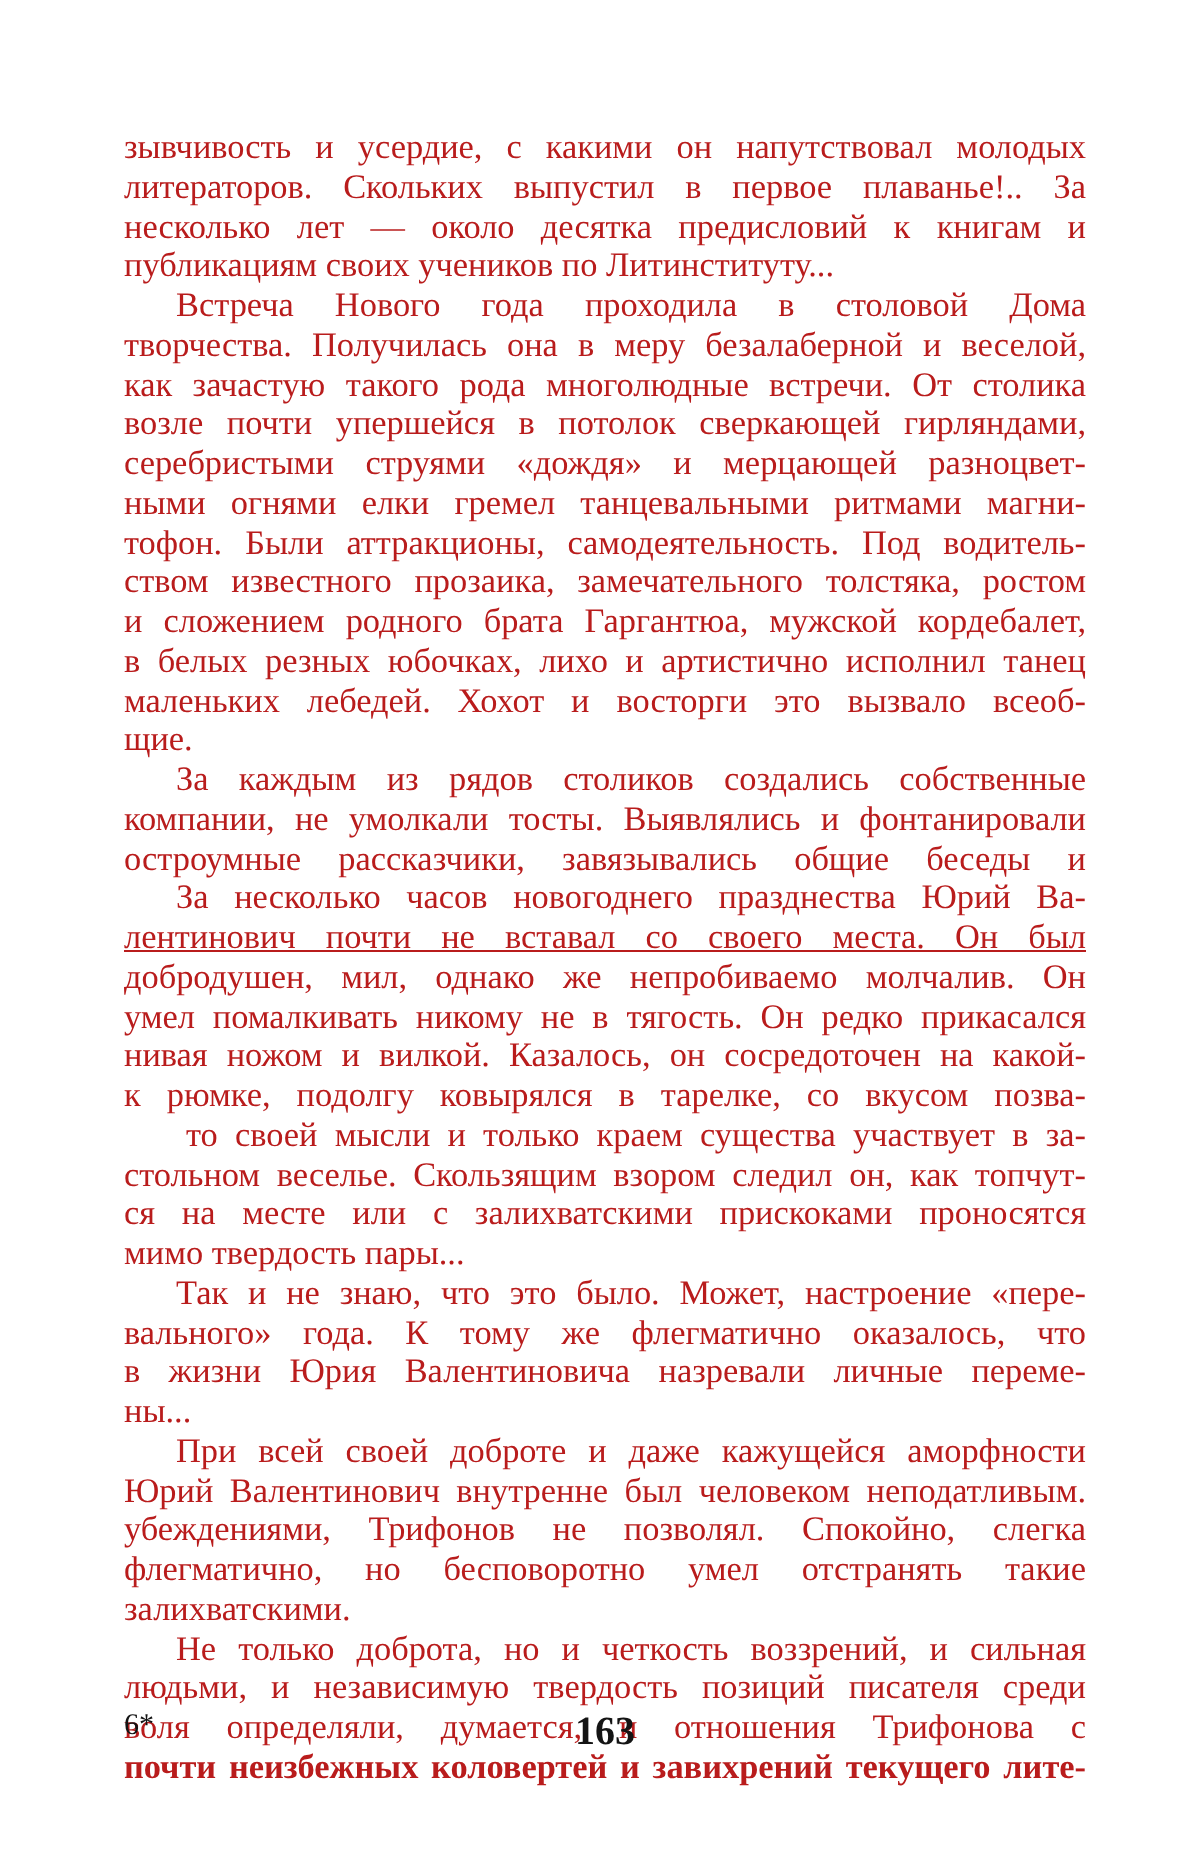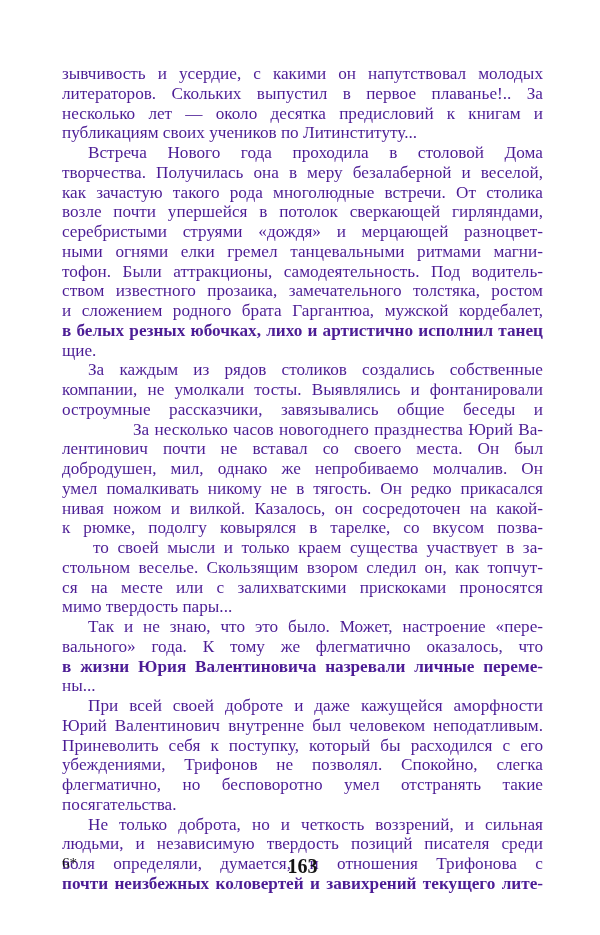--- a/index.html
+++ b/index.html
@@ -1,20 +1,20 @@
 <!DOCTYPE html>
 <html><head>
 <meta charset="utf-8">
 <style>
   html, body { margin: 0; padding: 0; background: #ffffff; }
   body { width: 600px; height: 935px; position: relative; overflow: hidden; }
   .page {
     position: absolute; left: 62px; top: 64px; width: 481px;
     font-family: "Liberation Serif", "DejaVu Serif", serif;
-    font-size: 17.2px; color: #4c1d95;
+    font-size: 17.2px; color: #b91c1c;
   }
   .line {
     display: block; height: 19.75px; line-height: 19.75px;
     white-space: nowrap; text-align: justify; text-align-last: justify;
     overflow: visible;
   }
   .line.last { text-align-last: left; }
   .line.indent { padding-left: 26px; }
   .footer {
     position: absolute; top: 855px; left: 62px; width: 481px; height: 24px;
@@ -38,57 +38,57 @@
   <div>
     <span class="line indent"><span style="white-space: nowrap; word-spacing: 0px;">Встреча Нового года проходила в столовой Дома</span></span>
     <span class="line"><span style="white-space: nowrap; word-spacing: 0px;">творчества. Получилась она в меру безалаберной и веселой,</span></span>
     <span class="line"><span style="white-space: nowrap; word-spacing: 0px;">как зачастую такого рода многолюдные встречи. От столика</span></span>
     <span class="line"><span style="white-space: nowrap; word-spacing: 0px;">возле почти упершейся в потолок сверкающей гирляндами,</span></span>
     <span class="line"><span style="white-space: nowrap; word-spacing: 0px;">серебристыми струями «дождя» и мерцающей разноцвет-</span></span>
     <span class="line"><span style="white-space: nowrap; word-spacing: 0px;">ными огнями елки гремел танцевальными ритмами магни-</span></span>
     <span class="line"><span style="white-space: nowrap; word-spacing: 0px;">тофон. Были аттракционы, самодеятельность. Под водитель-</span></span>
     <span class="line"><span style="white-space: nowrap; word-spacing: 0px;">ством известного прозаика, замечательного толстяка, ростом</span></span>
     <span class="line"><span style="white-space: nowrap; word-spacing: 0px; font-family: Liberation Serif, serif;">и сложением родного брата Гаргантюа, мужской кордебалет,</span></span>
-    <span class="line"><span style="white-space: nowrap; word-spacing: 0px; font-weight: bold;">в белых резных юбочках, лихо и артистично исполнил танец</span></span>
+    <span class="line"><span style="white-space: nowrap; word-spacing: 0px;">в белых резных юбочках, лихо и артистично исполнил танец</span></span>
+    <span class="line"><span style="white-space: nowrap; word-spacing: 0px;">маленьких лебедей. Хохот и восторги это вызвало всеоб-</span></span>
     <span class="line last">щие.</span>
   </div>
 
   <div>
     <span class="line indent"><span style="white-space: nowrap; word-spacing: 0px;">За каждым из рядов столиков создались собственные</span></span>
     <span class="line"><span style="white-space: nowrap; word-spacing: 0px;">компании, не умолкали тосты. Выявлялись и фонтанировали</span></span>
     <span class="line"><span style="white-space: nowrap; word-spacing: 0px;">остроумные рассказчики, завязывались общие беседы и</span></span>
   </div>
 
   <div>
-    <span class="line indent"><span style="white-space: nowrap; word-spacing: 0px; margin-left: 45px;">За несколько часов новогоднего празднества Юрий Ва-</span></span>
-    <span class="line"><span style="white-space: nowrap; word-spacing: 0px;">лентинович почти не вставал со своего места. Он был</span></span>
+    <span class="line indent"><span style="white-space: nowrap; word-spacing: 0px;">За несколько часов новогоднего празднества Юрий Ва-</span></span>
+    <span class="line"><span style="white-space: nowrap; word-spacing: 0px; text-decoration: underline;">лентинович почти не вставал со своего места. Он был</span></span>
     <span class="line"><span style="white-space: nowrap; word-spacing: 0px;">добродушен, мил, однако же непробиваемо молчалив. Он</span></span>
     <span class="line"><span style="white-space: nowrap; word-spacing: 0px;">умел помалкивать никому не в тягость. Он редко прикасался</span></span>
     <span class="line"><span style="white-space: nowrap; word-spacing: 0px;">нивая ножом и вилкой. Казалось, он сосредоточен на какой-</span></span>
     <span class="line"><span style="white-space: nowrap; word-spacing: 0px;">к рюмке, подолгу ковырялся в тарелке, со вкусом позва-</span></span>
     <span class="line"><span style="white-space: nowrap; word-spacing: 0px; margin-left: 31px;">то своей мысли и только краем существа участвует в за-</span></span>
     <span class="line"><span style="white-space: nowrap; word-spacing: 0px;">стольном веселье. Скользящим взором следил он, как топчут-</span></span>
     <span class="line"><span style="white-space: nowrap; word-spacing: 0px;">ся на месте или с залихватскими прискоками проносятся</span></span>
     <span class="line last">мимо твердость пары...</span>
   </div>
 
   <div>
     <span class="line indent"><span style="white-space: nowrap; word-spacing: 0px;">Так и не знаю, что это было. Может, настроение «пере-</span></span>
     <span class="line"><span style="white-space: nowrap; word-spacing: 0px;">вального» года. К тому же флегматично оказалось, что</span></span>
-    <span class="line"><span style="white-space: nowrap; word-spacing: 0px; font-weight: bold;">в жизни Юрия Валентиновича назревали личные переме-</span></span>
+    <span class="line"><span style="white-space: nowrap; word-spacing: 0px;">в жизни Юрия Валентиновича назревали личные переме-</span></span>
     <span class="line last">ны...</span>
   </div>
 
   <div>
     <span class="line indent"><span style="white-space: nowrap; word-spacing: 0px;">При всей своей доброте и даже кажущейся аморфности</span></span>
     <span class="line"><span style="white-space: nowrap; word-spacing: 0px;">Юрий Валентинович внутренне был человеком неподатливым.</span></span>
-    <span class="line"><span style="white-space: nowrap; word-spacing: 0px;">Приневолить себя к поступку, который бы расходился с его</span></span>
     <span class="line"><span style="white-space: nowrap; word-spacing: 0px;">убеждениями, Трифонов не позволял. Спокойно, слегка</span></span>
     <span class="line"><span style="white-space: nowrap; word-spacing: 0px;">флегматично, но бесповоротно умел отстранять такие</span></span>
-    <span class="line last">посягательства.</span>
+    <span class="line last">залихватскими.</span>
   </div>
 
   <div>
     <span class="line indent"><span style="white-space: nowrap; word-spacing: 0px;">Не только доброта, но и четкость воззрений, и сильная</span></span>
     <span class="line"><span style="white-space: nowrap; word-spacing: 0px;">людьми, и независимую твердость позиций писателя среди</span></span>
     <span class="line"><span style="white-space: nowrap; word-spacing: 0px;">воля определяли, думается, и отношения Трифонова с</span></span>
     <span class="line"><span style="white-space: nowrap; word-spacing: 0px; font-weight: bold;">почти неизбежных коловертей и завихрений текущего лите-</span></span>
   </div>
 </div>
 

